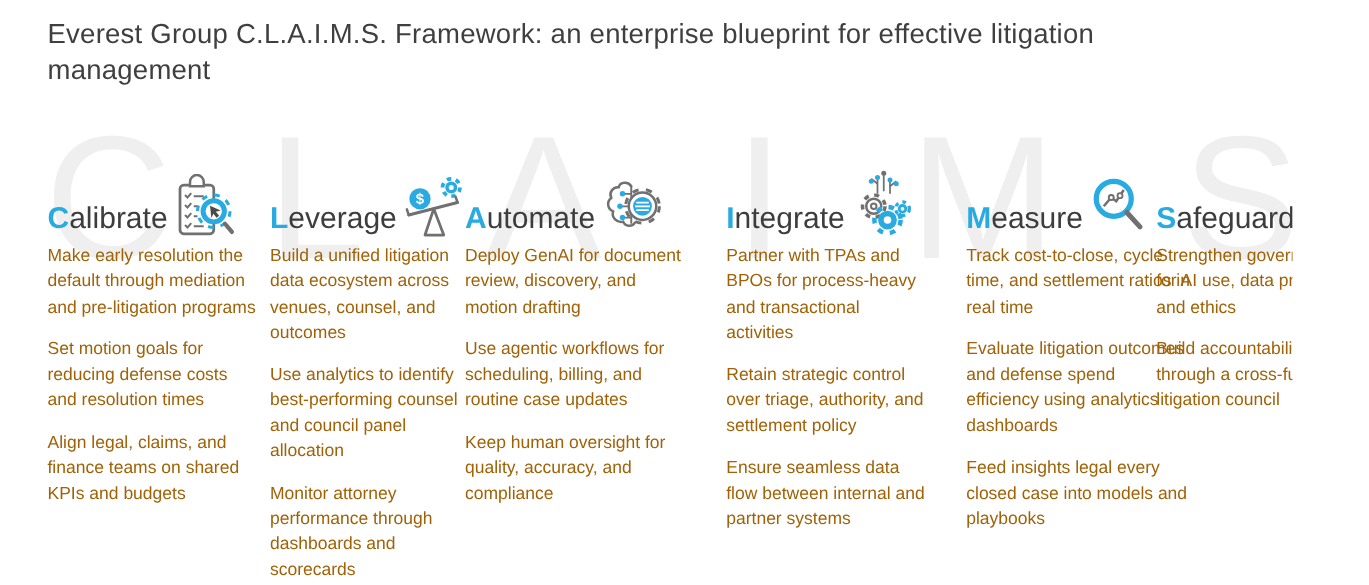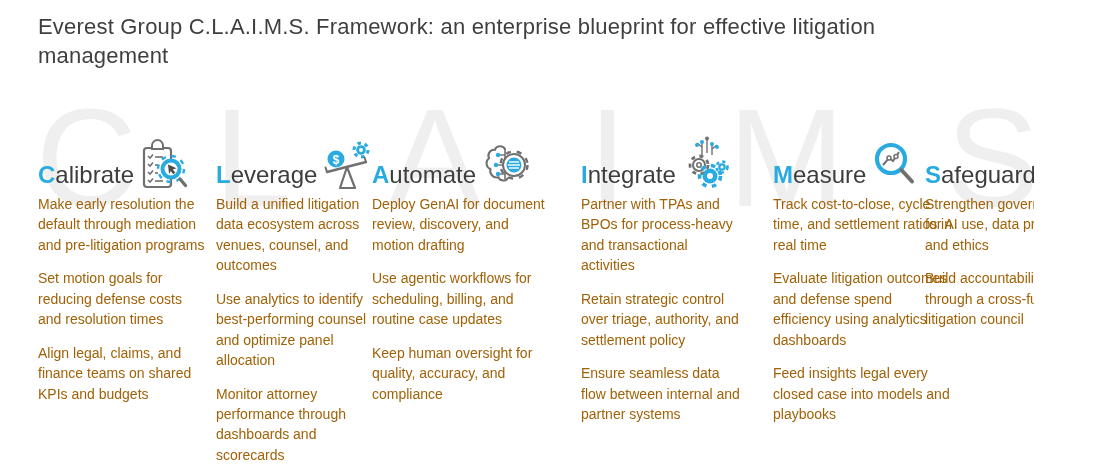--- a/index.html
+++ b/index.html
@@ -123,21 +123,21 @@
           <circle cx="41" cy="11" r="2" fill="#fff"></circle>
           <circle cx="16" cy="20" r="8.5" fill="#29abe2"></circle>
           <text x="16" y="24.5" text-anchor="middle" font-size="12" font-weight="bold" fill="#fff" font-family="Liberation Sans, sans-serif">$</text>
           <path d="M7 33 L46 23" stroke="#707070" stroke-width="2.4" fill="none" stroke-linecap="round"></path>
           <path d="M7 33 l-1.5 -4.5 M46 23 l-1.5 -4.5" stroke="#707070" stroke-width="2" stroke-linecap="round"></path>
           <path d="M27 28 L20 49 L35 49 Z" fill="#fff" stroke="#707070" stroke-width="2.2" stroke-linejoin="round"></path>
         </svg>
       </span>
     </div>
     <p>Build a unified litigation data ecosystem across venues, counsel, and outcomes</p>
-    <p>Use analytics to identify best-performing counsel and optimize panel allocation</p>
+    <p>Use analytics to identify best-performing counsel and council panel allocation</p>
     <p>Monitor attorney performance through dashboards and scorecards</p>
   </section>
 
   <section class="col col-3">
     <div class="head">
       <h2 class="word"><span class="cap">A</span><span>utomate</span></h2>
       <span class="icon">
         <svg width="52" height="54" viewBox="0 0 52 54">
           <path d="M26 10 c-2.5 -4 -9 -3.5 -10 0.8 c-5 -0.5 -8 4.5 -6 8.5 c-4 3 -3 9 1.5 10.8 c-1.5 5 3 9.5 8 8.2 c1.5 4 7.5 4.5 9.5 0.7" fill="#fff" stroke="#707070" stroke-width="2" stroke-linecap="round"></path>
           <line x1="26" y1="10" x2="26" y2="40" stroke="#707070" stroke-width="1.6"></line>

